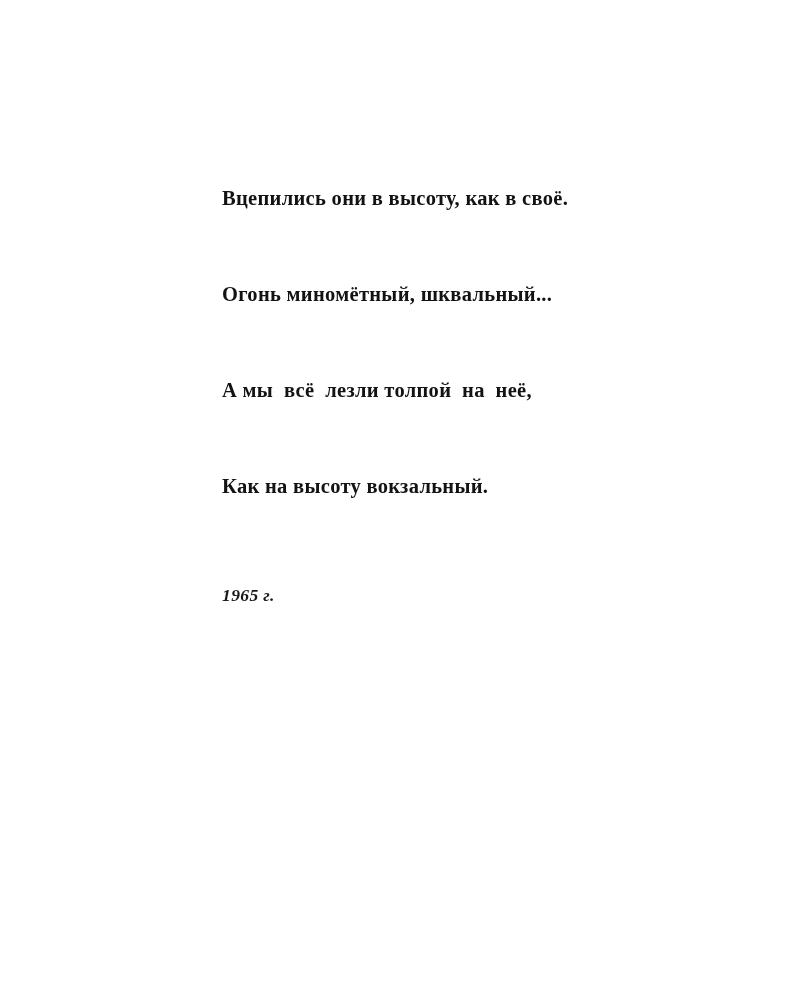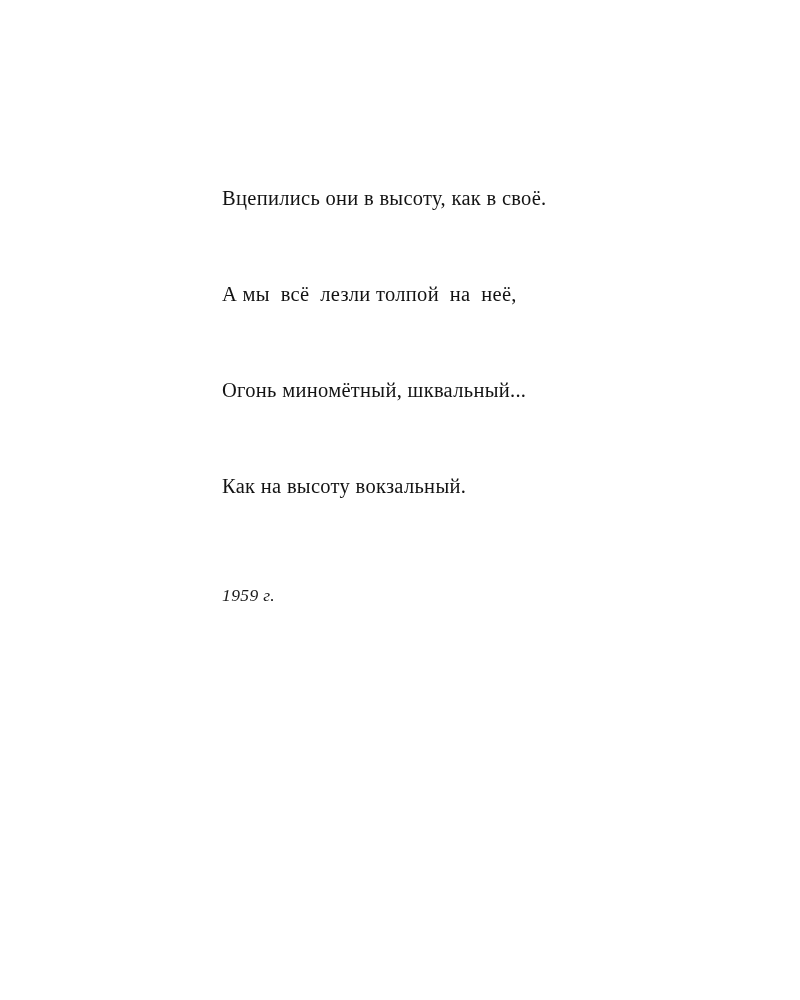--- a/index.html
+++ b/index.html
@@ -20,20 +20,21 @@
     width: 800px;
     height: 1000px;
     background: #ffffff;
   }
 
   .content {
     position: absolute;
     left: 222px;
     top: 118px;
     width: 480px;
+    font-weight: bold;
   }
 
   .poem {
     margin: 0;
     padding: 0;
     font-family: "Liberation Serif", serif;
     font-size: 20.5px;
     line-height: 32px;
     color: #131313;
     letter-spacing: 0.3px;
@@ -55,19 +56,19 @@
     letter-spacing: 0.4px;
   }
 </style>
 </head>
 <body>
 
 <div class="page">
   <div class="content">
     <div class="poem">
       <span class="poem-line">Вцепились они в высоту, как в своё.</span>
+      <span class="poem-line">Огонь миномётный, шквальный...</span>
       <span class="poem-line">А мы  всё  лезли толпой  на  неё,</span>
-      <span class="poem-line">Огонь миномётный, шквальный...</span>
       <span class="poem-line">Как на высоту вокзальный.</span>
     </div>
-    <div class="date">1959 г.</div>
+    <div class="date">1965 г.</div>
   </div>
 </div>
 
 </body></html>

